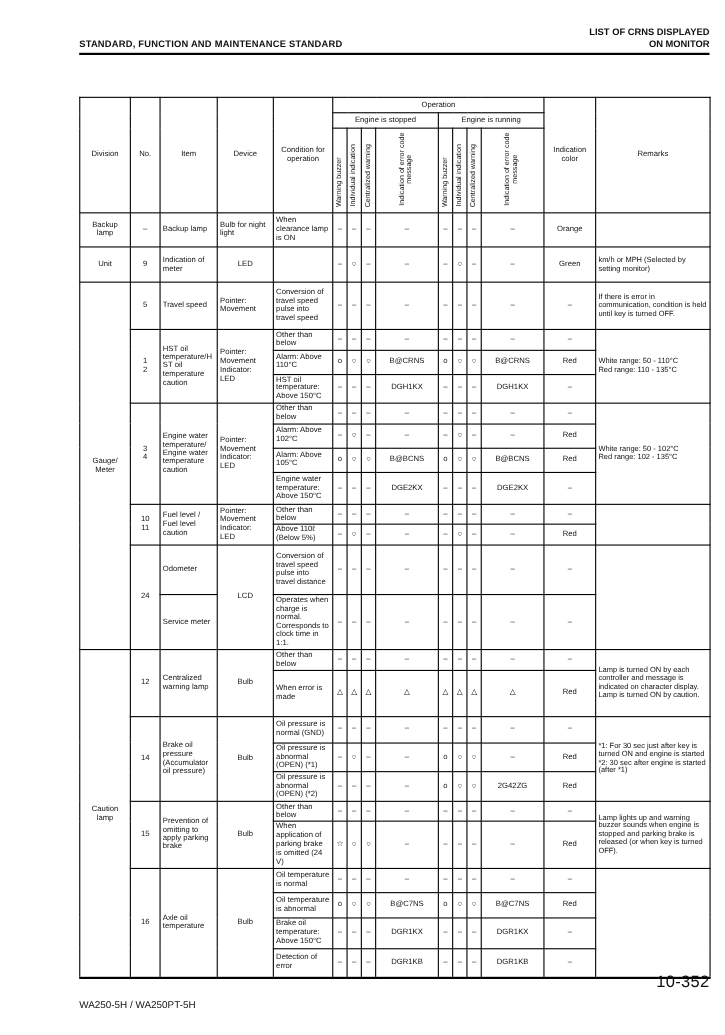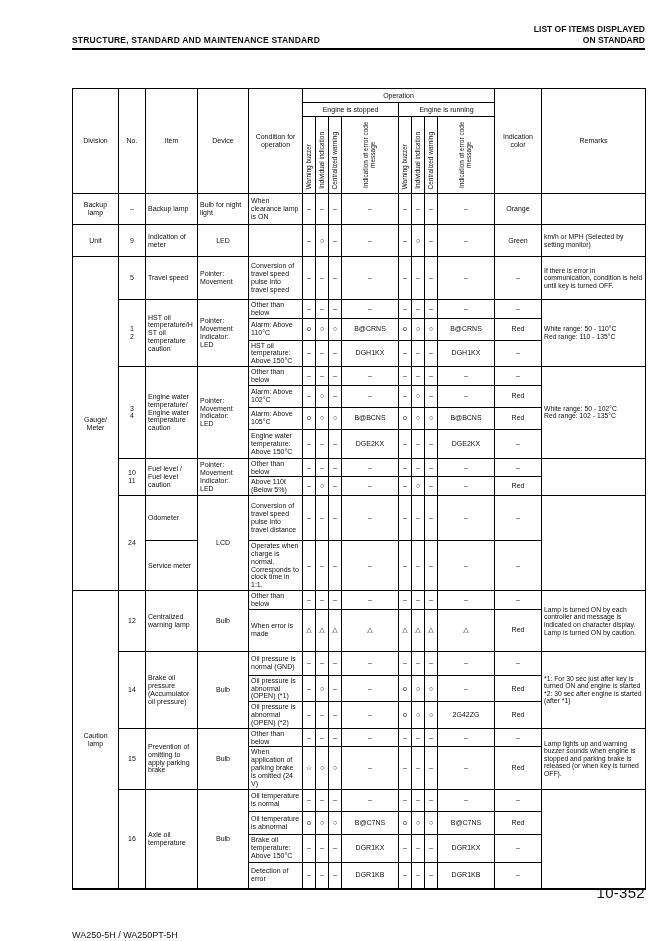--- a/index.html
+++ b/index.html
@@ -24,34 +24,34 @@
   .divc{text-align:center;}
   .noc{text-align:center;}
   .itemc{text-align:left;}
   .devc{text-align:left;}
   .ctr{text-align:center;}
   .condc{text-align:left;}
   .op{text-align:center;font-size:7px;padding:0;}
   .colorc{text-align:center;}
   .remc{text-align:left;font-size:6.8px;}
   
-  .f-left{position:absolute;left:72px;top:930px;font-size:9px;}
+  .f-left{position:absolute;left:72px;top:908px;font-size:9px;}
   .f-right{position:absolute;right:14px;top:884px;font-size:15px;letter-spacing:.3px;}
 </style>
 </head>
 <body>
 
 <div class="page">
 
   <div class="hdr">
     <div class="hdr-row">
-      <div class="t-left">STRUCTURE, STANDARD AND MAINTENANCE STANDARD</div>
+      <div class="t-left">STANDARD, FUNCTION AND MAINTENANCE STANDARD</div>
       <div class="t-right">
-        <div>LIST OF ITEMS DISPLAYED</div>
-        <div>ON STANDARD</div>
+        <div>LIST OF CRNS DISPLAYED</div>
+        <div>ON MONITOR</div>
       </div>
     </div>
     <div class="rule"></div>
   </div>
 
   <table>
     <colgroup>
       <col style="width:46px">
         <col style="width:27px">
         <col style="width:52px">

